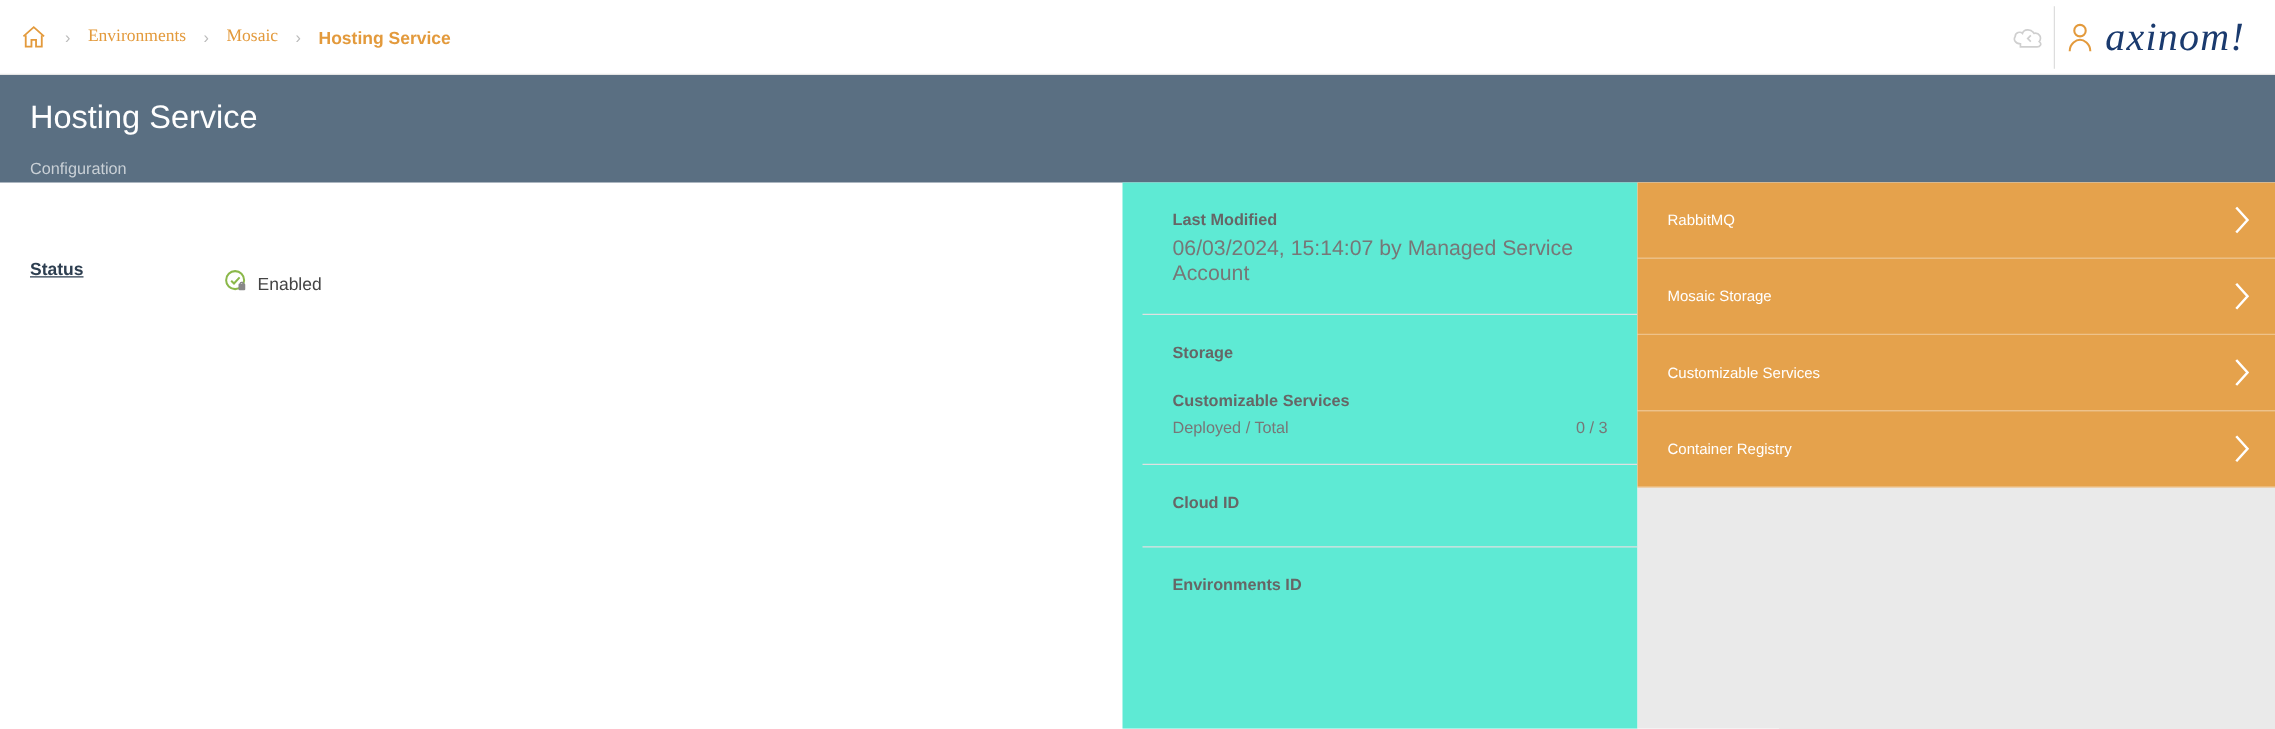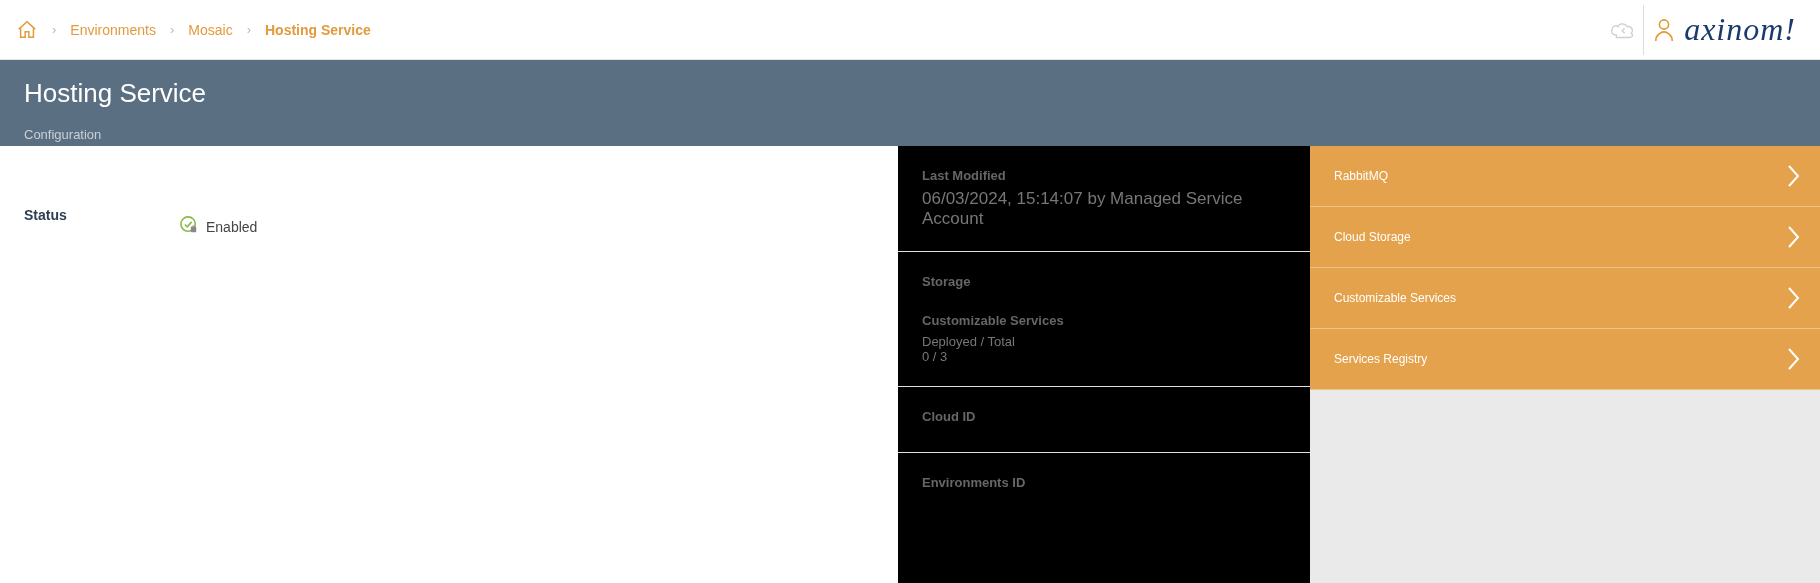--- a/index.html
+++ b/index.html
@@ -25,20 +25,21 @@
     .breadcrumb {
       display: flex;
       align-items: center;
       gap: 14px;
       font-size: 14px;
     }
     .breadcrumb a, .breadcrumb .crumb-link {
       color: #e39a3c;
       text-decoration: none;
       cursor: pointer;
+      font-family: Liberation Serif, serif;
     }
     .breadcrumb .crumb-current {
       color: #e39a3c;
       font-weight: 600;
     }
     .breadcrumb .chevron {
       color: #bbb;
       font-size: 13px;
     }
     .home-icon svg {
@@ -94,33 +95,35 @@
     }
     .status-row {
       display: flex;
       align-items: center;
       font-size: 14px;
     }
     .status-label {
       color: #2d3e50;
       font-weight: 700;
       width: 156px;
+      text-decoration: underline;
     }
     .status-value {
       display: flex;
       align-items: center;
       gap: 8px;
       color: #444;
       margin-top: 24px;
     }
     .middle-panel {
       flex: 0 0 412px;
-      background: #000000;
+      background: #5eead4;
       font-size: 13px;
       color: #555;
+      padding-left: 16px;
     }
     .info-block {
       padding: 22px 24px;
       border-bottom: 1px solid #e0e0e0;
     }
     .info-block:last-child {
       border-bottom: none;
     }
     .info-label {
       color: #666;
@@ -130,21 +133,20 @@
     }
     .info-value {
       color: #777;
       font-size: 17px;
     }
     .kv-row {
       display: flex;
       justify-content: space-between;
       color: #777;
       font-size: 13px;
-      flex-direction: column;
     }
     .spacer-sm { height: 18px; }
     .right-panel {
       flex: 1;
       background: #eaeaea;
     }
     .nav-item {
       background: #e5a24c;
       color: #fff;
       height: 61px;
@@ -245,37 +247,37 @@
   <div class="right-panel">
     <div class="nav-item">
       <span>RabbitMQ</span>
       <span class="nav-chevron">
         <svg width="16" height="26" viewBox="0 0 16 26" fill="none" stroke="#fff" stroke-width="2">
             <path d="M3 3 L12 13 L3 23"></path>
           </svg>
       </span>
     </div>
     <div class="nav-item">
-      <span>Cloud Storage</span>
+      <span>Mosaic Storage</span>
       <span class="nav-chevron">
         <svg width="16" height="26" viewBox="0 0 16 26" fill="none" stroke="#fff" stroke-width="2">
             <path d="M3 3 L12 13 L3 23"></path>
           </svg>
       </span>
     </div>
     <div class="nav-item">
       <span>Customizable Services</span>
       <span class="nav-chevron">
         <svg width="16" height="26" viewBox="0 0 16 26" fill="none" stroke="#fff" stroke-width="2">
             <path d="M3 3 L12 13 L3 23"></path>
           </svg>
       </span>
     </div>
     <div class="nav-item">
-      <span>Services Registry</span>
+      <span>Container Registry</span>
       <span class="nav-chevron">
         <svg width="16" height="26" viewBox="0 0 16 26" fill="none" stroke="#fff" stroke-width="2">
             <path d="M3 3 L12 13 L3 23"></path>
           </svg>
       </span>
     </div>
   </div>
 
 </div>
 

